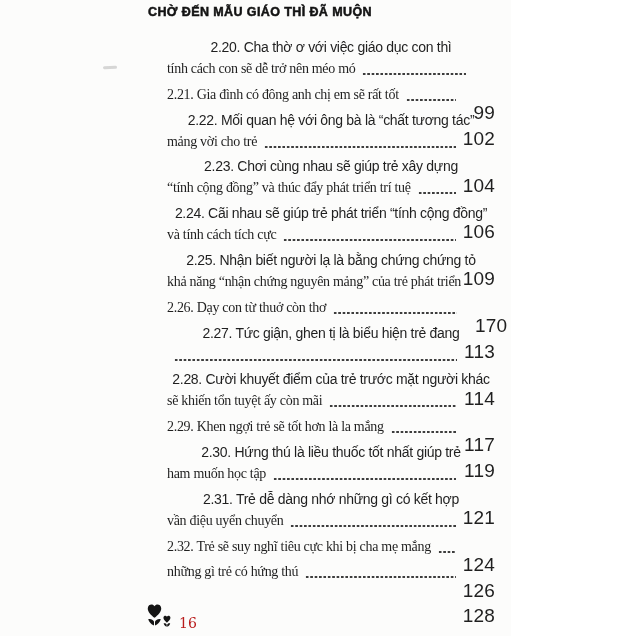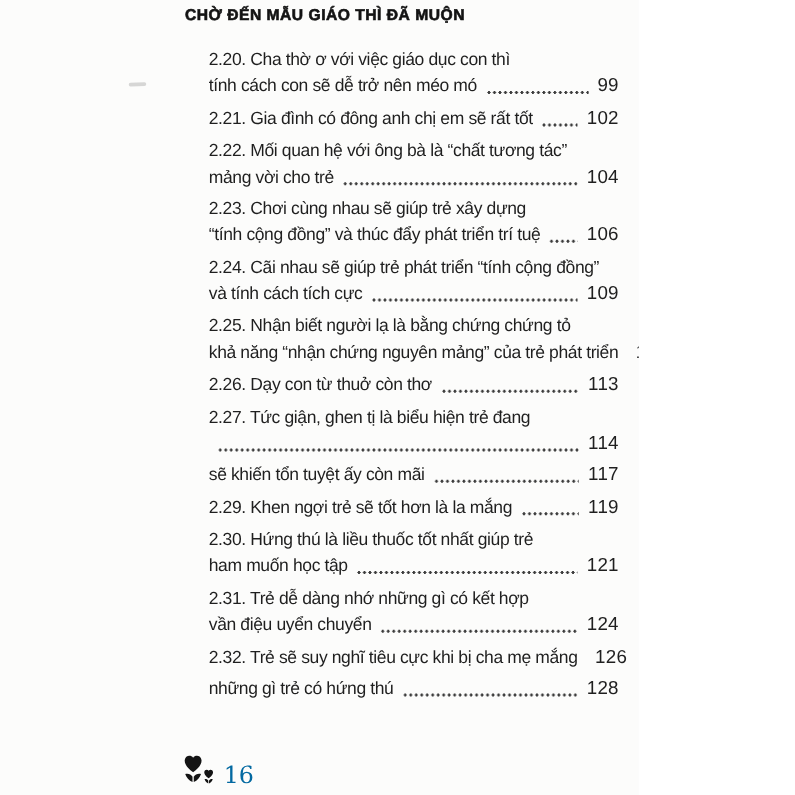--- a/index.html
+++ b/index.html
@@ -5,20 +5,21 @@
   html, body { margin: 0; padding: 0; }
   body { width: 636px; height: 636px; }
   .canvas {
     position: relative;
     width: 511px;
     height: 636px;
     background: #fcfcfb;
     overflow: hidden;
     font-family: "Liberation Sans", "DejaVu Sans", sans-serif;
     color: #1f1f1f;
+    text-align: center;
   }
   .running-header {
     position: absolute;
     left: 148px;
     top: 5px;
     font-size: 12.5px;
     font-weight: 900;
     letter-spacing: 0.4px;
     color: #131313;
     -webkit-text-stroke: 0.5px #131313;
@@ -33,48 +34,49 @@
   .entry { margin-top: 4.8px; }
   .entry:first-child { margin-top: 0; }
   .line {
     height: 21px;
     line-height: 21px;
     font-size: 14px;
     letter-spacing: -0.3px;
     white-space: nowrap;
   }
   .line.flexline { display: flex; }
-  .line .t { flex: 0 0 auto; }
+  .line .t { flex: 0 0 auto; font-family: Liberation Serif, serif; }
   .leader {
     flex: 1 1 auto;
     align-self: flex-end;
     height: 4px;
     margin: 0 7px 3px 7px;
     background-image: radial-gradient(circle, #3d3d3d 1.05px, rgba(0,0,0,0) 1.35px);
     background-size: 4.4px 4px;
     background-repeat: repeat-x;
     background-position: 0 50%;
   }
   .pg {
     flex: 0 0 auto;
-    font-size: 15px;
+    font-size: 19px;
     letter-spacing: 0.2px;
+    margin-top: 44px;
   }
   .footer {
     position: absolute;
     left: 146px;
     top: 603px;
     display: flex;
     align-items: flex-end;
   }
   .tulip-icon { display: block; }
   .folio {
     font-family: "DejaVu Serif", "Liberation Serif", serif;
-    font-size: 19px;
-    color: #0369a1;
+    font-size: 14px;
+    color: #b91c1c;
     margin-left: 7px;
     padding-bottom: 2px;
   }
   .artifact-dash {
     position: absolute;
     left: 103px;
     top: 66px;
     width: 14px;
     height: 3px;
     background: #b7b7b7;
@@ -167,20 +169,21 @@
 
     <div class="entry">
       <div class="line">2.27. Tức giận, ghen tị là biểu hiện trẻ đang</div>
       <div class="line flexline">
         <span class="leader"></span>
         <span class="pg">114</span>
       </div>
     </div>
 
     <div class="entry">
+      <div class="line">2.28. Cười khuyết điểm của trẻ trước mặt người khác</div>
       <div class="line flexline">
         <span class="t">sẽ khiến tổn tuyệt ấy còn mãi</span>
         <span class="leader"></span>
         <span class="pg">117</span>
       </div>
     </div>
 
     <div class="entry">
       <div class="line flexline">
         <span class="t">2.29. Khen ngợi trẻ sẽ tốt hơn là la mắng</span>

